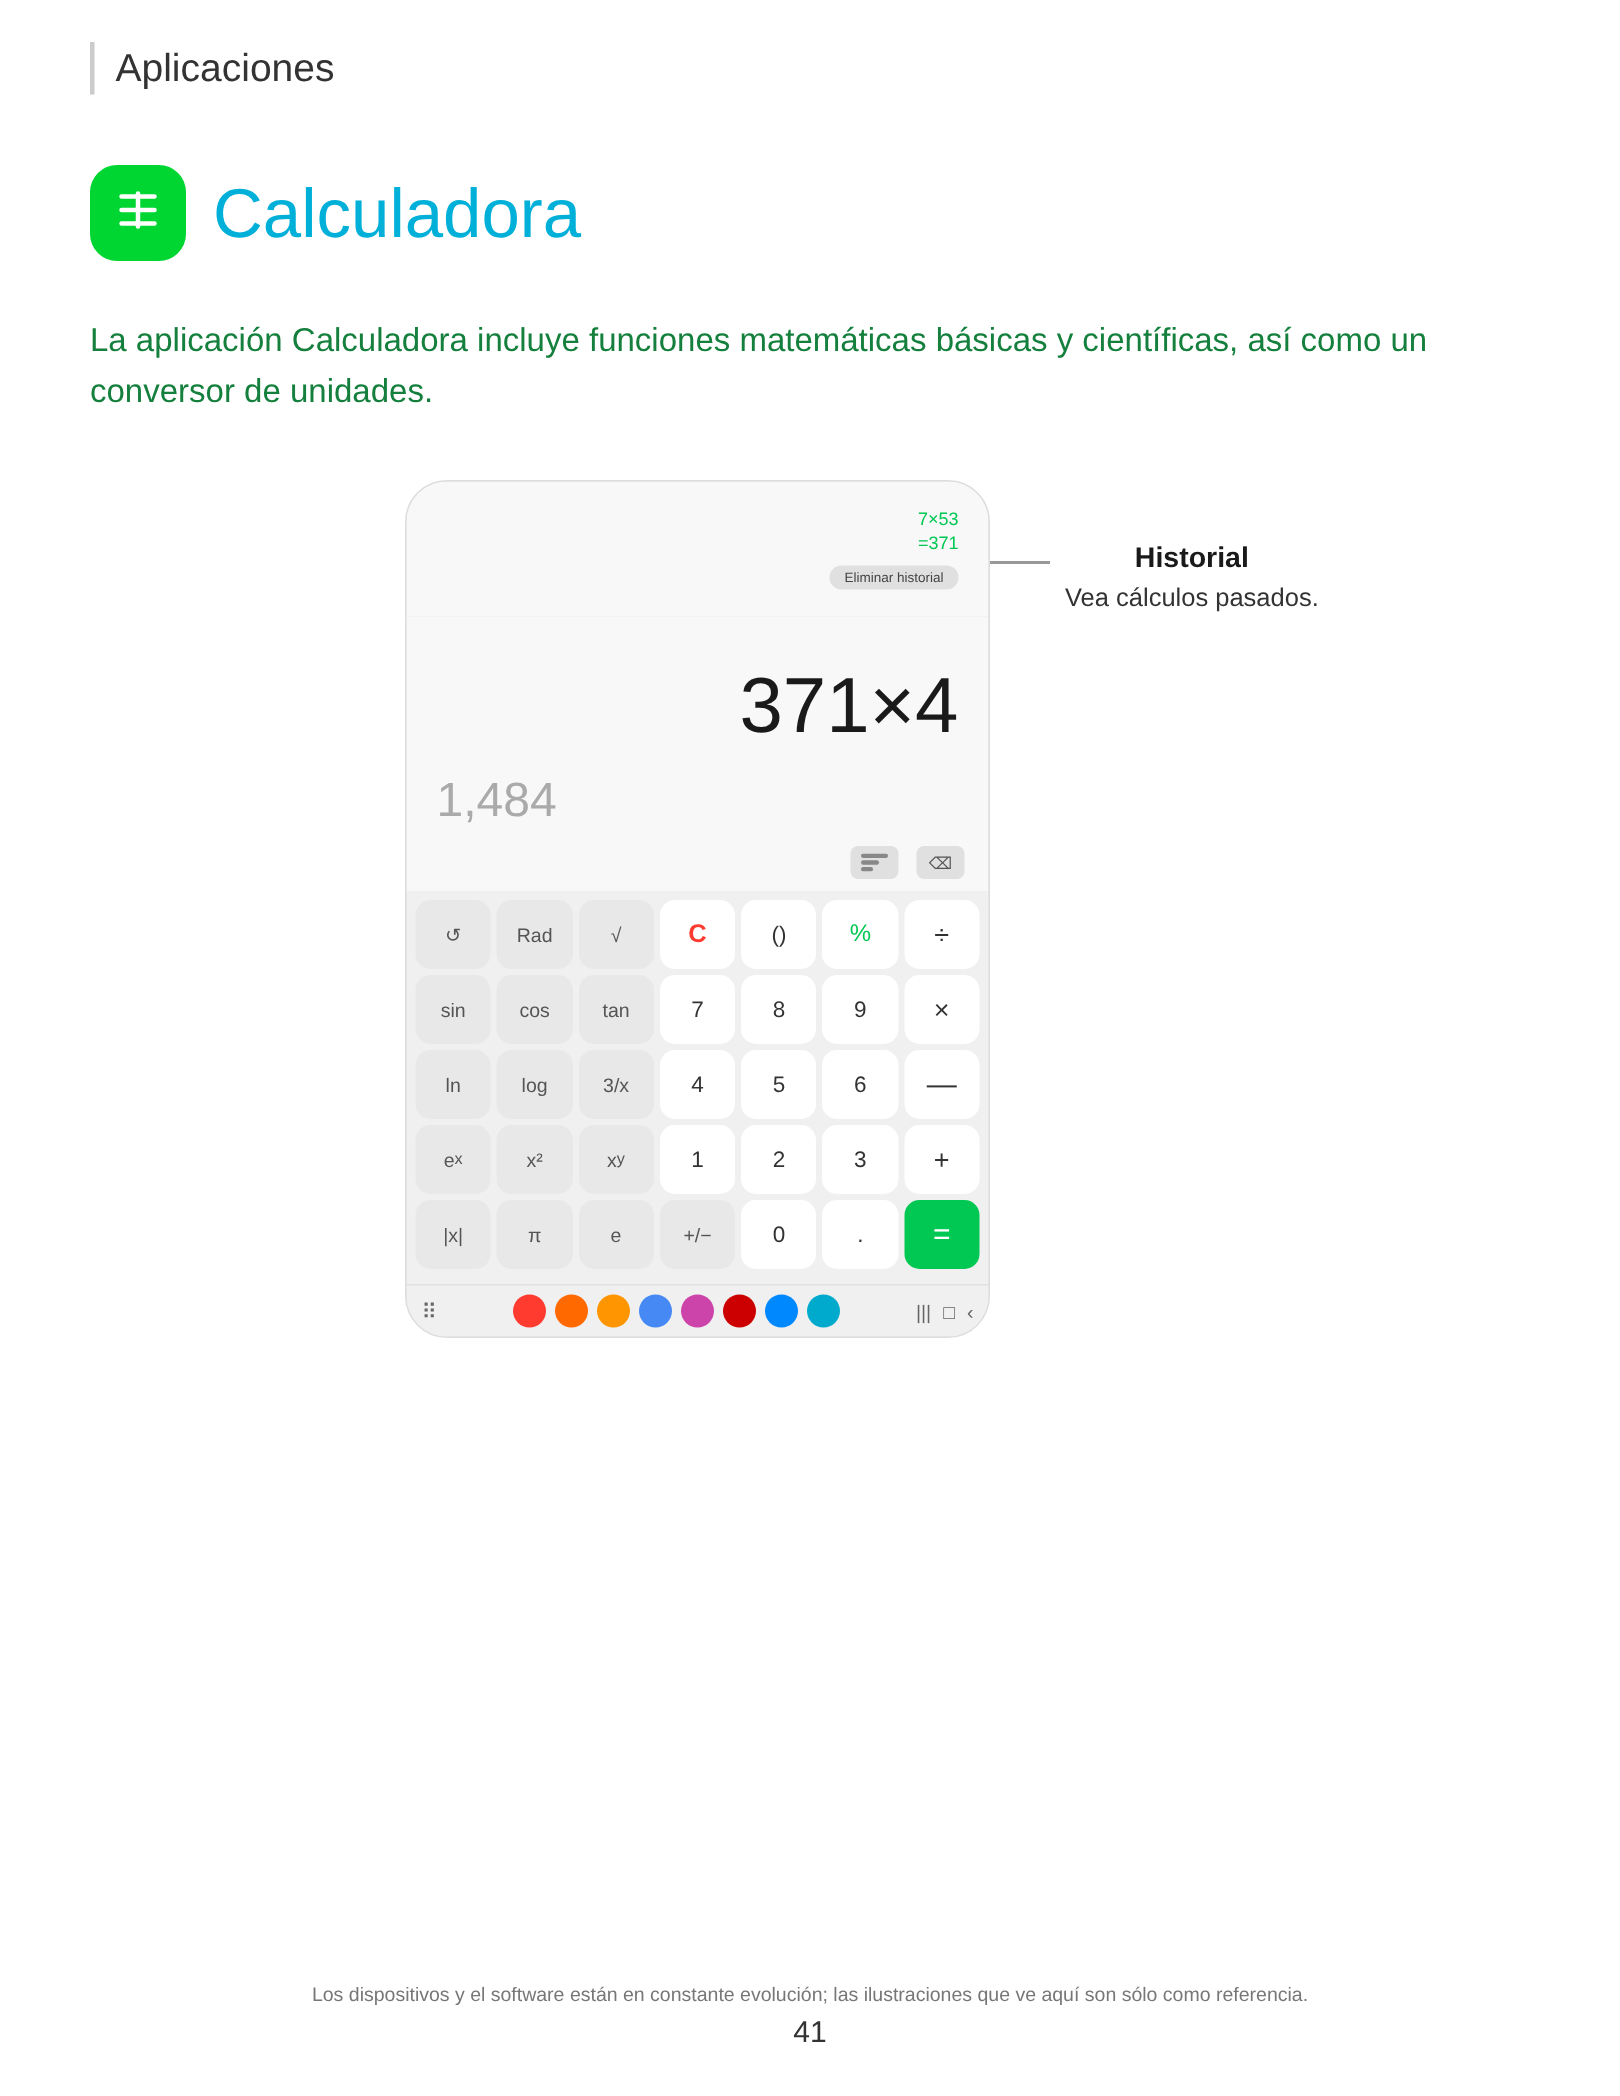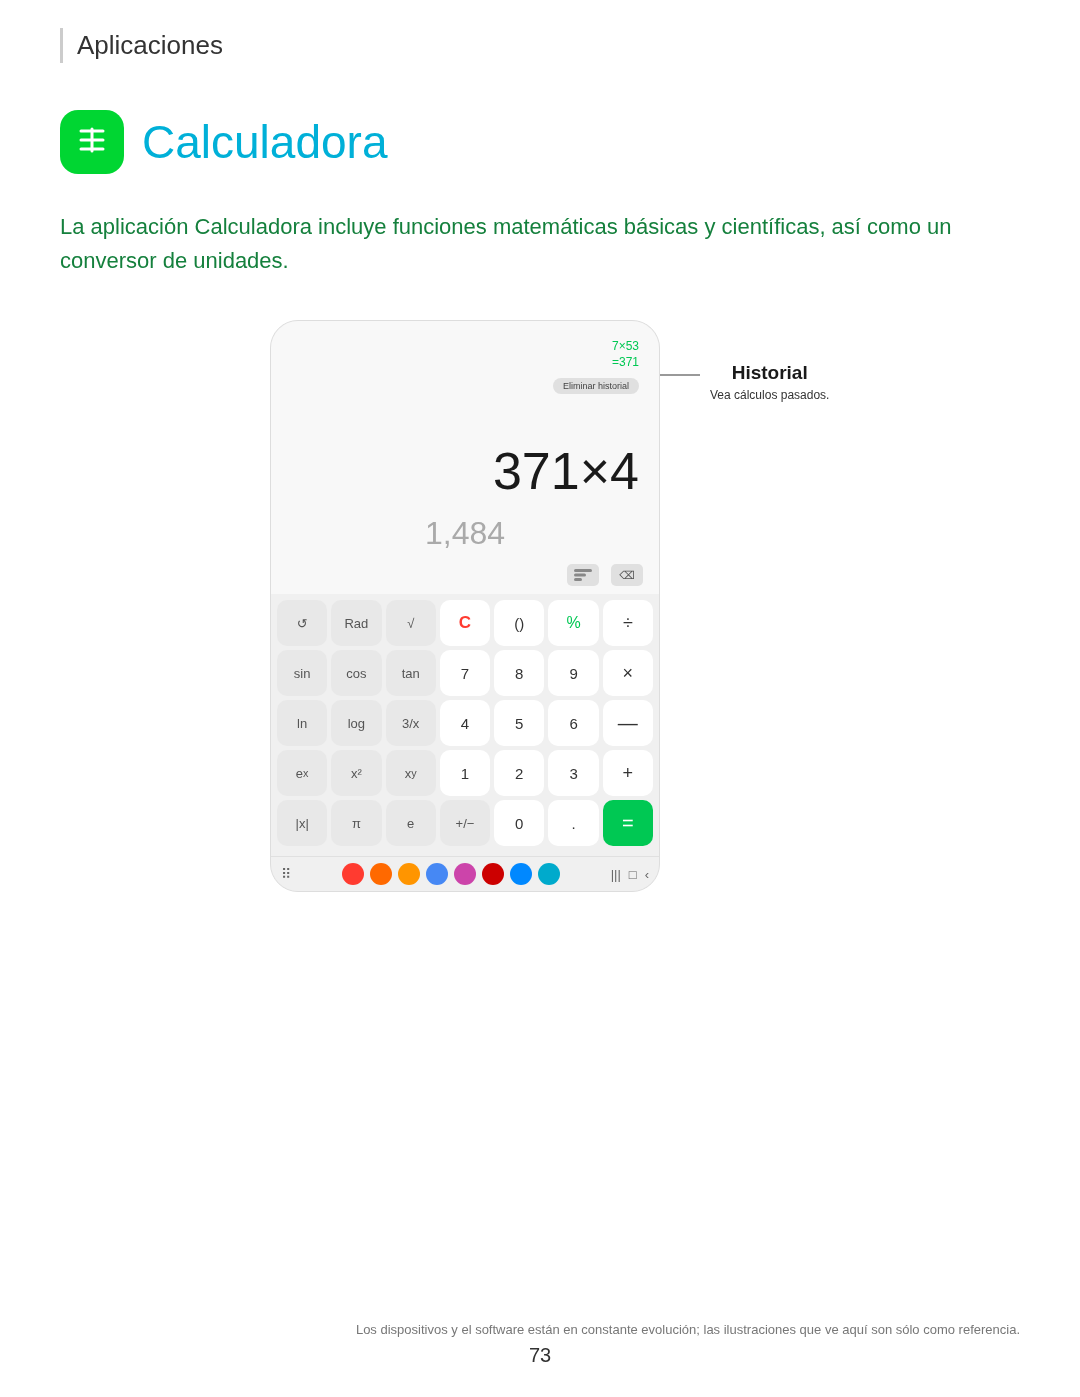--- a/index.html
+++ b/index.html
@@ -133,21 +133,21 @@
       font-size: 52px;
       font-weight: 300;
       color: #1a1a1a;
       margin-bottom: 4px;
       padding: 20px 0 10px 0;
     }
     .result-preview {
       font-size: 32px;
       color: #aaaaaa;
       font-weight: 300;
-      text-align: center;
+      text-align: left;
       padding-bottom: 8px;
     }
 
     
     .control-row {
       background: #f8f8f8;
       display: flex;
       justify-content: flex-end;
       padding: 4px 16px 8px 16px;
       gap: 12px;
@@ -289,38 +289,38 @@
     .annotation-text {
       padding-left: 10px;
     }
     .annotation-title {
       font-size: 19px;
       font-weight: 700;
       color: #1a1a1a;
       margin-bottom: 3px;
     }
     .annotation-desc {
-      font-size: 12px;
+      font-size: 17px;
       color: #333;
       line-height: 1.45;
       font-weight: 400;
     }
 
     
     .annotation-2 {
       margin-top: 140px;
     }
 
     
     .footer-note {
       position: absolute;
       bottom: 60px;
       left: 60px;
       right: 60px;
-      text-align: right;
+      text-align: center;
       font-size: 13px;
       color: #777777;
     }
     .page-number {
       position: absolute;
       bottom: 30px;
       left: 50%;
       transform: translateX(-50%);
       font-size: 20px;
       color: #333;
@@ -461,13 +461,13 @@
       <div class="annotation-text">
         <div class="annotation-title">Historial</div>
         <div class="annotation-desc">Vea cálculos pasados.</div>
       </div>
     </div>
   </div>
 
 </div>
 
 <div class="footer-note">Los dispositivos y el software están en constante evolución; las ilustraciones que ve aquí son sólo como referencia.</div>
-<div class="page-number">73</div>
+<div class="page-number">41</div>
 
 </body></html>

